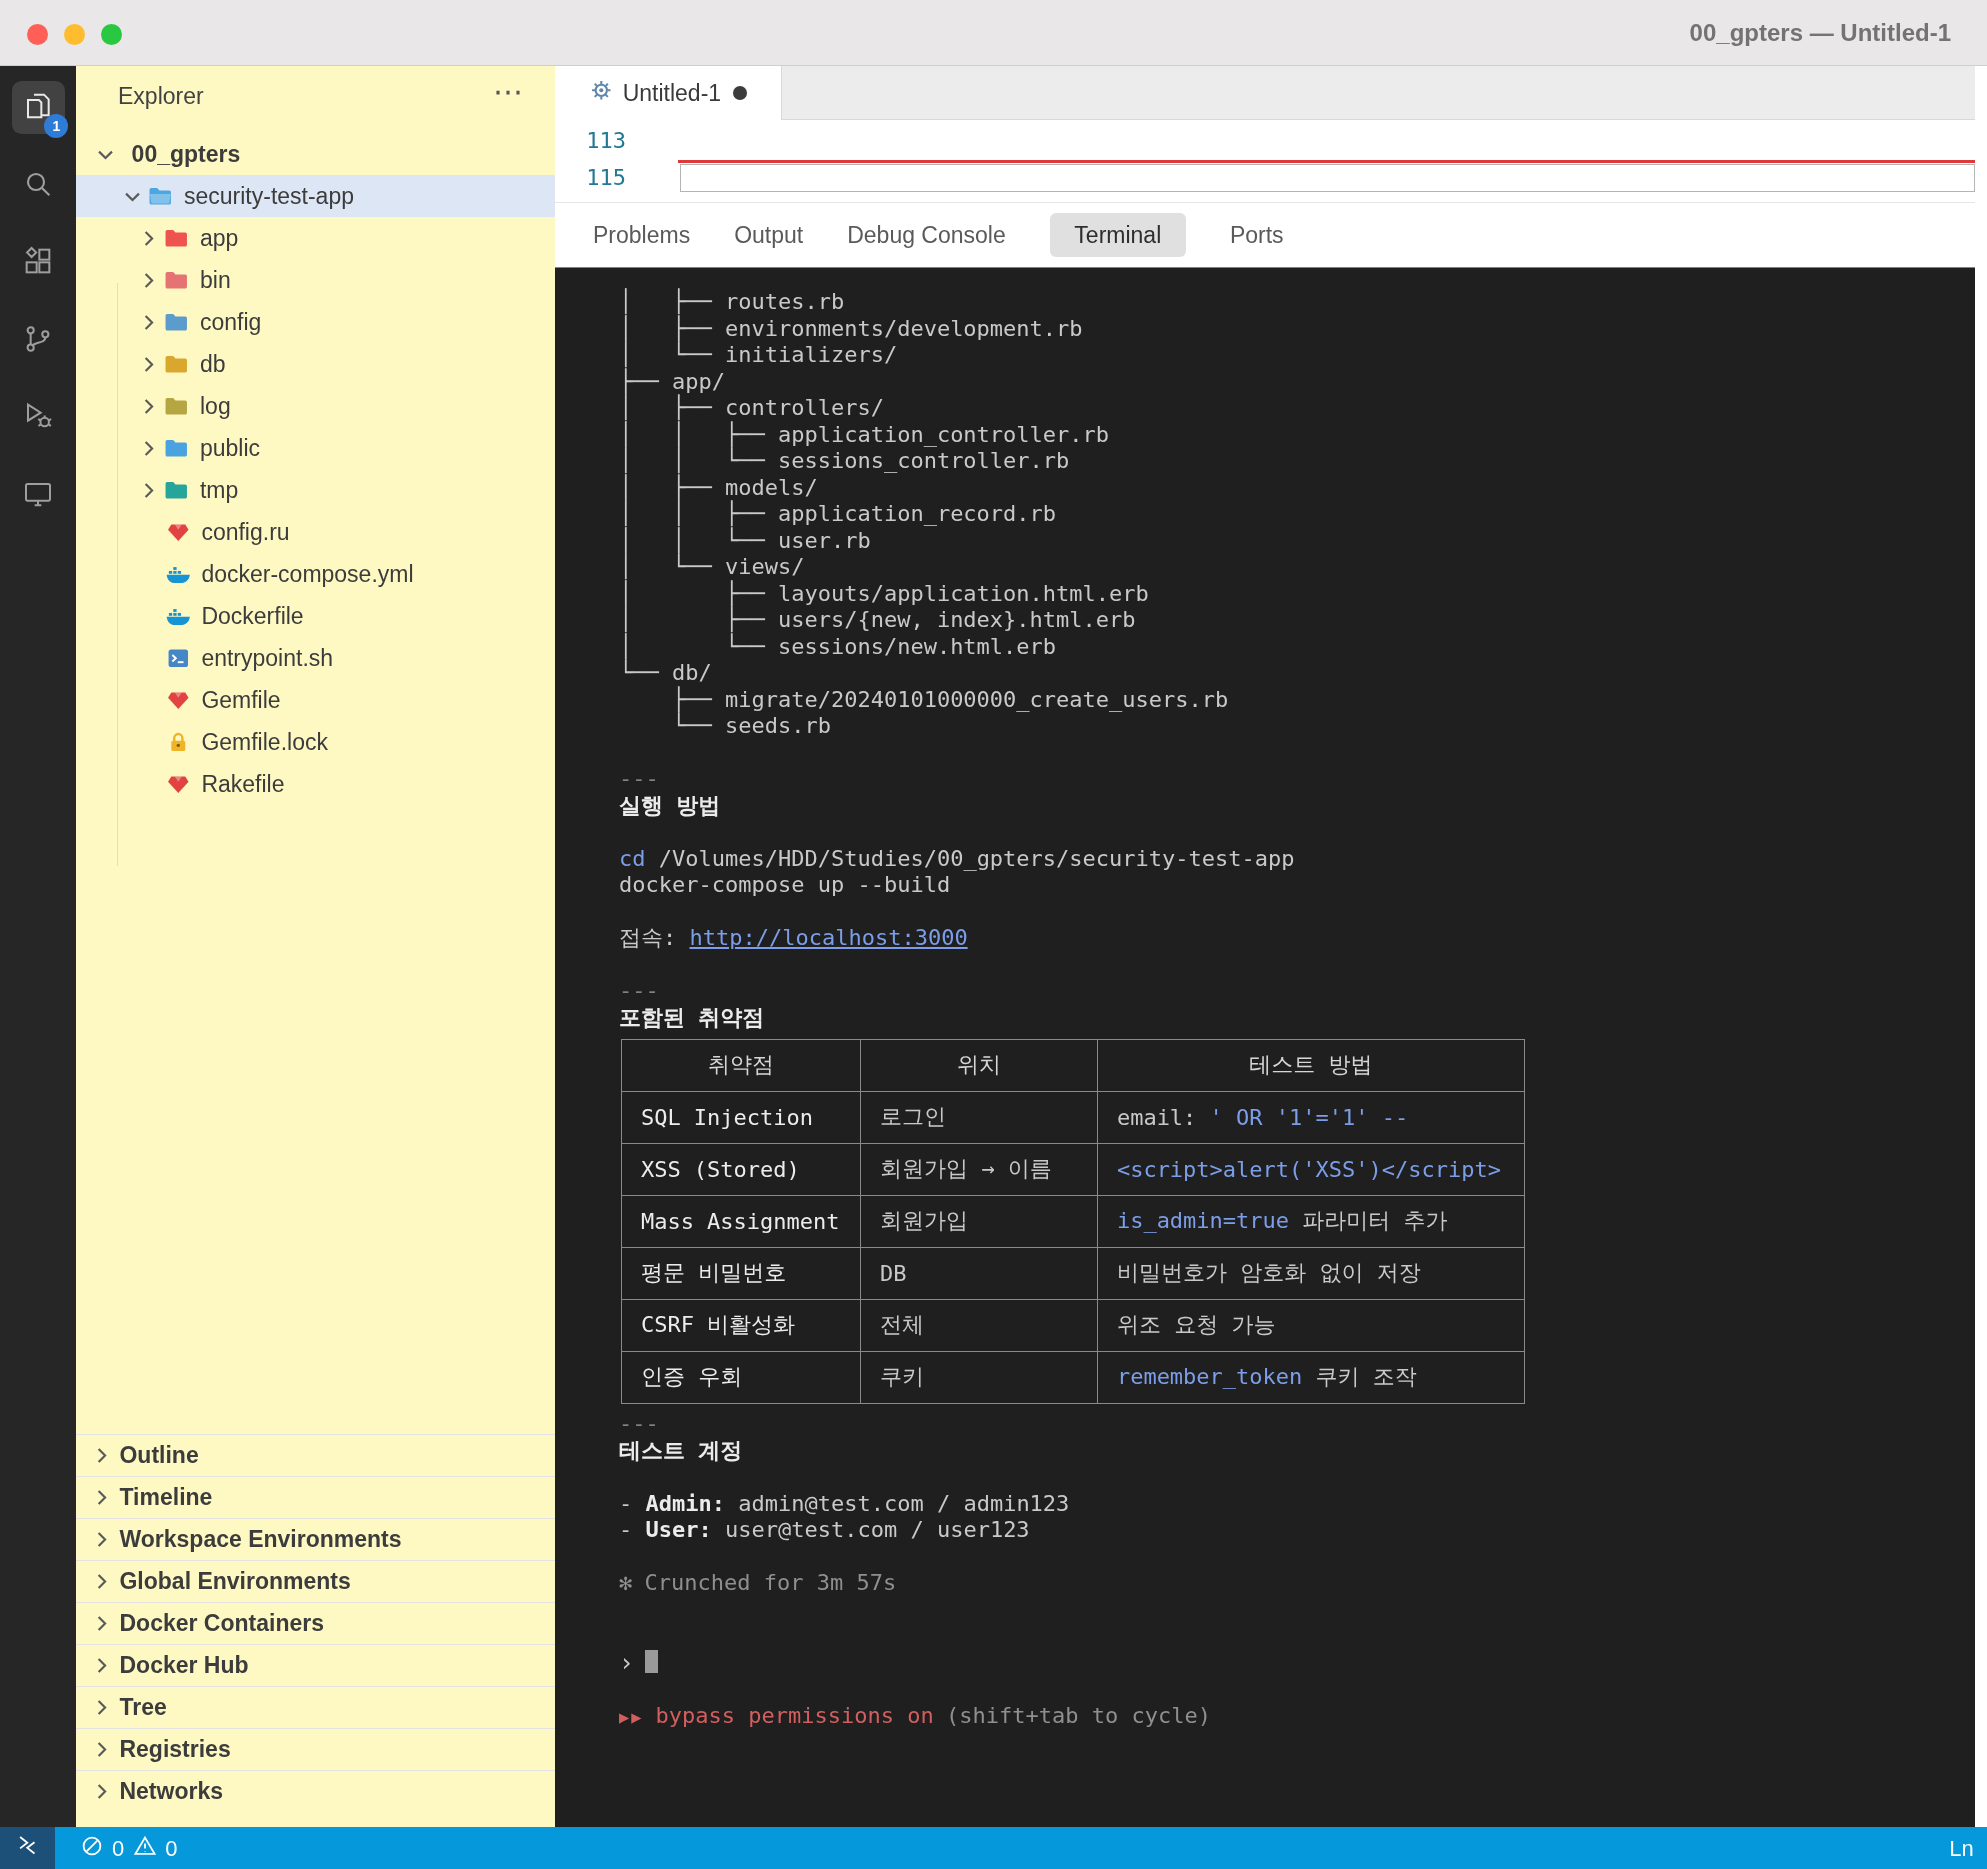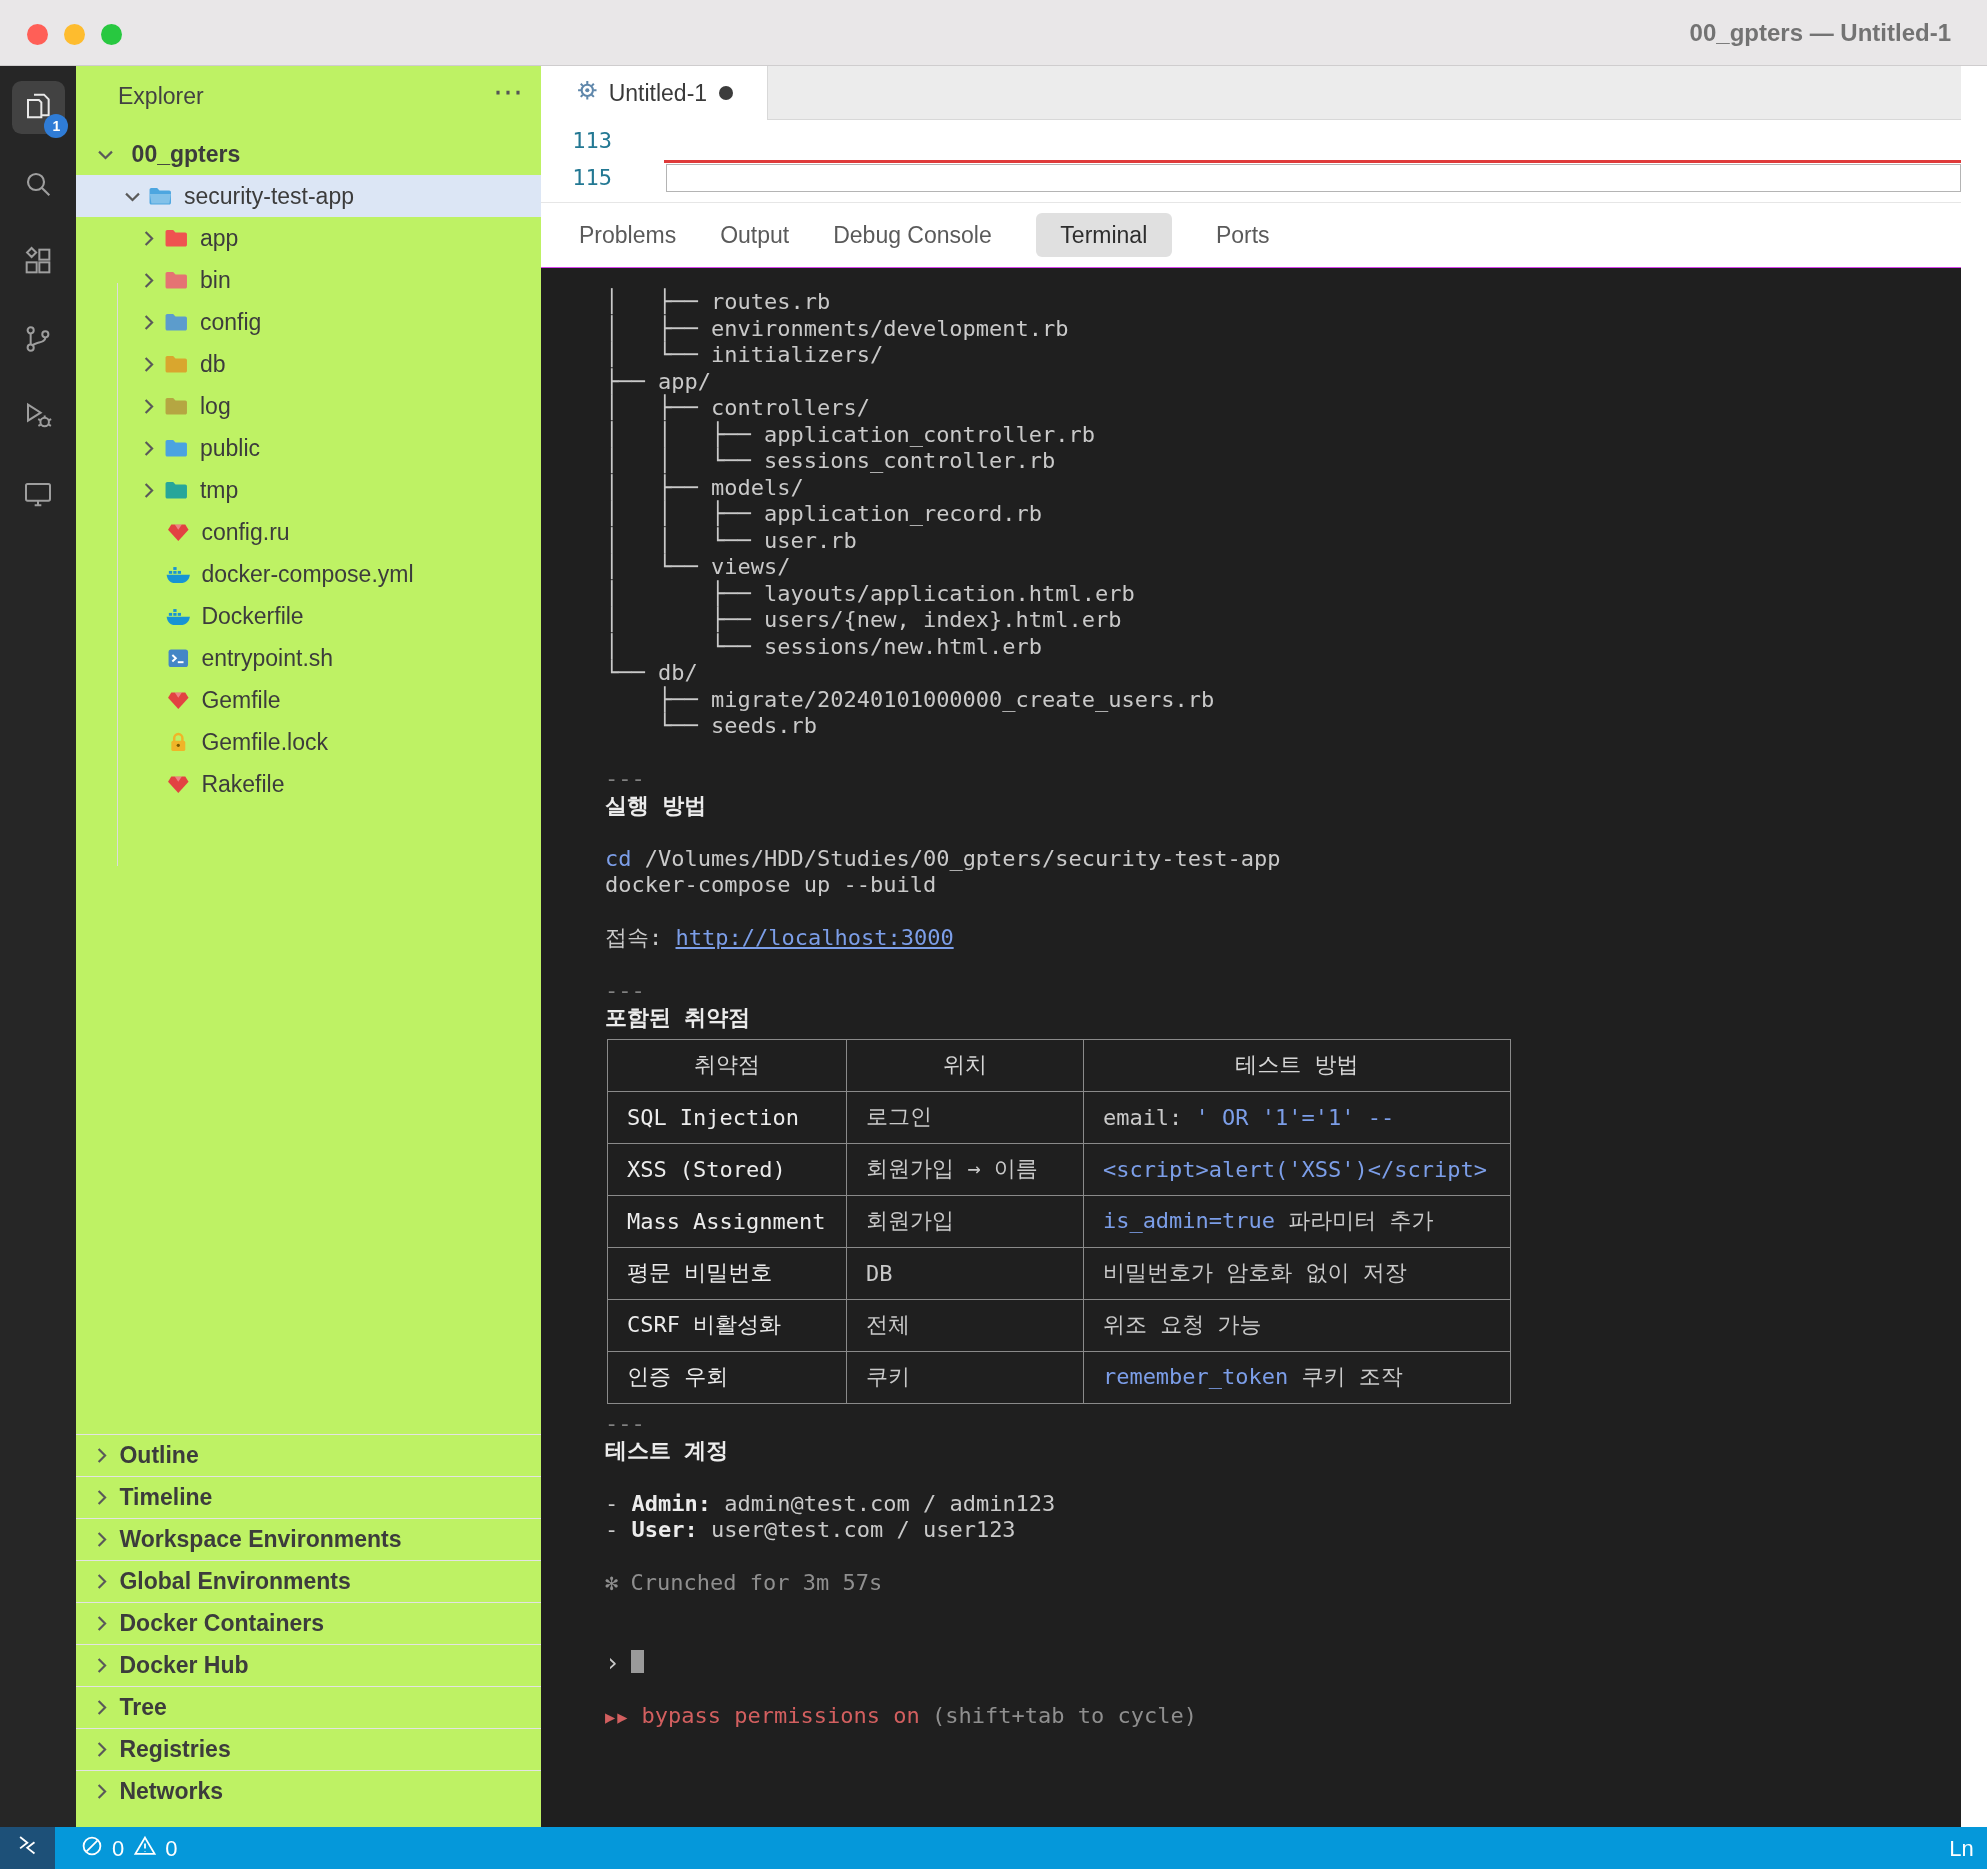--- a/index.html
+++ b/index.html
@@ -19,42 +19,42 @@
   .activitybar{position:absolute;left:0;top:66px;width:76px;height:1761px;background:#262626;
                display:flex;flex-direction:column;align-items:center;padding-top:15px;gap:24.6px;}
   .act-item{position:relative;width:53px;height:53px;display:flex;align-items:center;justify-content:center;
             color:#9e9e9e;border-radius:9.5px;}
   .act-item.active{color:#e9e9e9;background:rgba(255,255,255,.13);}
   .act-item svg{width:32px;height:32px;}
   .act-badge{position:absolute;right:-3.8px;bottom:-3.8px;min-width:24px;height:24px;border-radius:12.3px;
              background:#2f7cd6;color:#fff;font-size:14px;line-height:24px;text-align:center;font-weight:700;}
 
   
-  .sidebar{position:absolute;left:76px;top:66px;width:492px;height:1761px;background:#bef264;border-right:0.9px solid #dedede;text-decoration:underline;}
+  .sidebar{position:absolute;left:76px;top:66px;width:492px;height:1761px;background:#fef9c3;border-right:0.9px solid #dedede;text-decoration:underline;}
   .sb-title{position:absolute;left:42px;top:17px;font-size:23px;color:#424242;}
   .sb-more{position:absolute;right:42px;top:7.6px;font-size:30px;color:#555;letter-spacing:1.9px;}
   .tree{position:absolute;left:0;top:67px;width:100%;}
   .row{position:relative;height:42px;display:flex;align-items:center;font-size:23px;color:#3c3c3c;white-space:nowrap;}
   .root-row{padding-left:17px;font-weight:700;}
   .root-row .tlabel{margin-left:14px;}
   .sel-row{background:#dce6f5;padding-left:44px;}
   .sel-row .ticon{margin-left:1.9px;}
   .tree-row{padding-left:60px;}
   .file-row{padding-left:86px;}
   .chev{width:24.6px;display:inline-flex;justify-content:center;flex:none;}
   .ticon{width:28px;display:inline-flex;justify-content:center;align-items:center;margin-left:1.9px;flex:none;}
   .tlabel{margin-left:9.5px;}
   .indent-guide{position:absolute;left:41px;top:150px;width:0.9px;height:583px;background:#dcdcdc;}
   .sb-sections{position:absolute;left:0;bottom:15px;width:100%;}
   .sb-section{height:42px;border-top:0.9px solid #e3e3e3;display:flex;align-items:center;padding-left:13.2px;
               font-size:23px;font-weight:600;color:#3c3c3c;}
   .sec-label{margin-left:5.7px;}
 
   
-  .editor-area{position:absolute;left:541px;top:66px;width:1420px;height:1761px;background:#d946ef;}
+  .editor-area{position:absolute;left:555px;top:66px;width:1420px;height:1761px;background:#ec4899;}
   .tabbar{position:absolute;left:0;top:0;width:100%;height:54px;background:#ececec;border-bottom:0.9px solid #d8d8d8;}
   .tab{position:absolute;left:0;top:0;width:227px;height:54px;background:#fff;border-right:0.9px solid #d8d8d8;
        display:flex;align-items:center;justify-content:center;gap:9.5px;font-size:23px;color:#3a3a3a;}
   .tab-dot{width:14px;height:14px;border-radius:50%;background:#3c3c3c;margin-left:2.8px;flex:none;}
   .editor{position:absolute;left:0;top:54px;width:100%;height:82px;background:#fff;}
   .ln{position:absolute;left:0;width:71px;text-align:right;font-family:"DejaVu Sans Mono",monospace;
       font-size:22px;color:#237893;line-height:26.5px;}
   .red-line{position:absolute;left:123px;right:0;top:40px;height:2.8px;background:#df3a3a;}
   .cur-box{position:absolute;left:125px;right:0;top:44px;height:28px;border:0.9px solid #b4b4b4;}
   .panel-tabs{position:absolute;left:0;top:136px;width:100%;height:65px;background:#fff;border-top:0.9px solid #e6e6e6;

